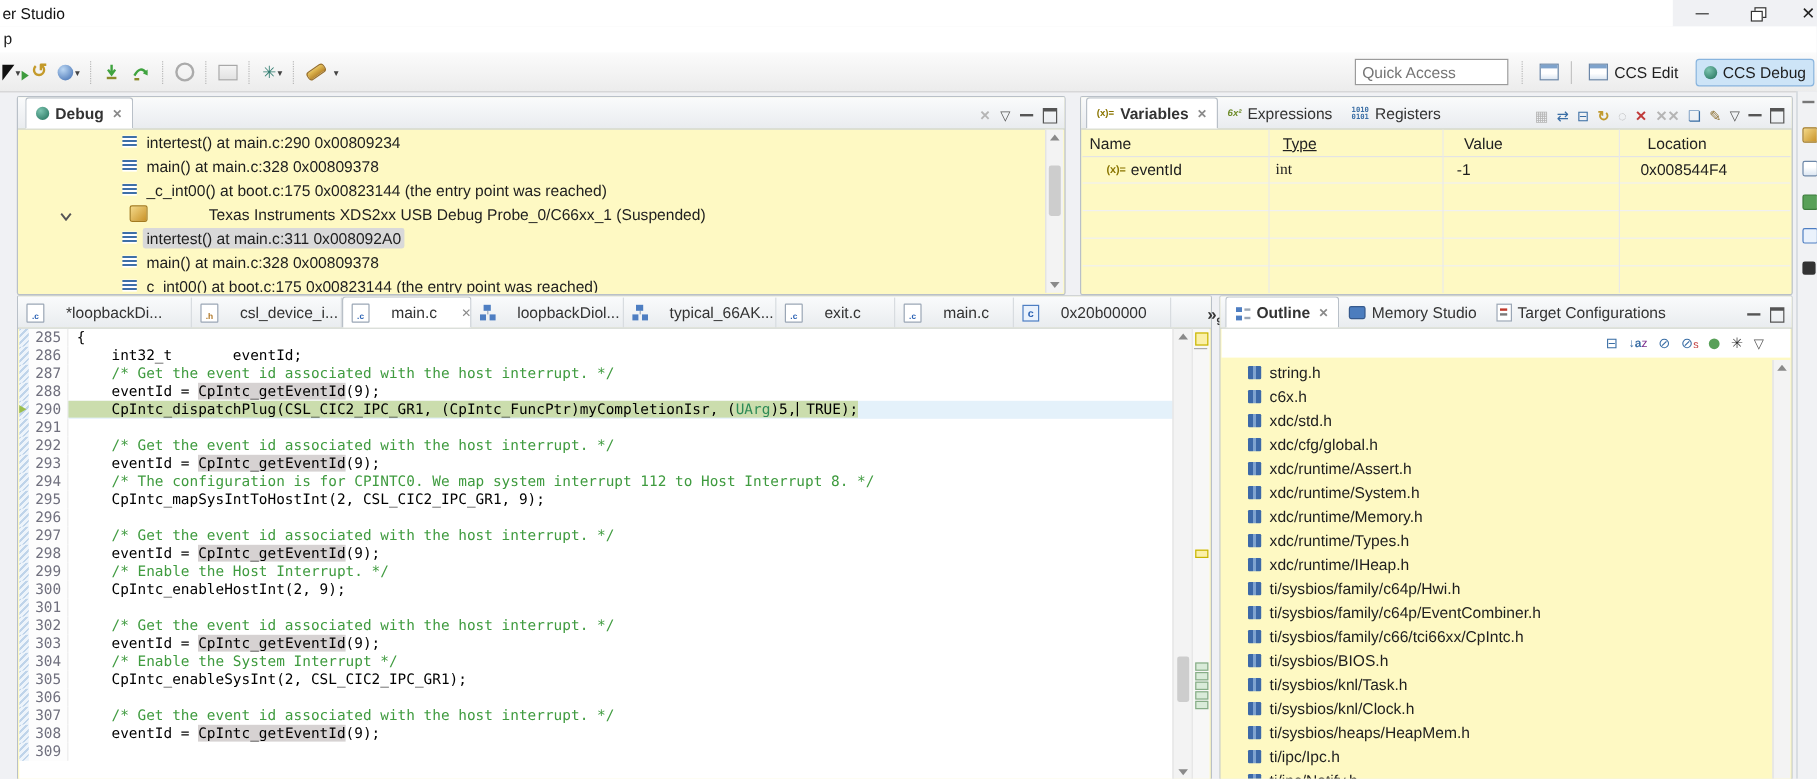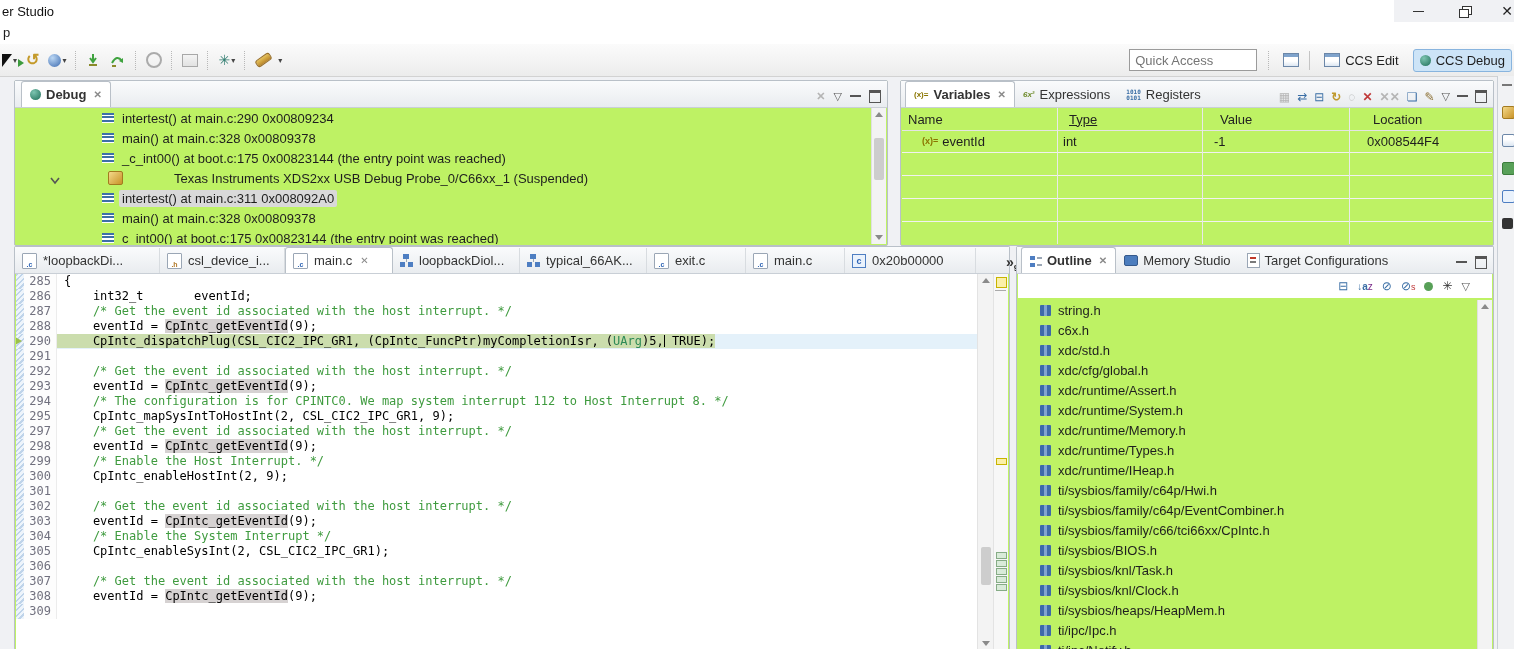--- a/index.html
+++ b/index.html
@@ -28,21 +28,21 @@
   .trace{font-size:14px;color:#2E7B6E;line-height:13px;}
   .flash{width:15px;height:6px;border-radius:3px;background:linear-gradient(#E8C35A,#B9862B);transform:rotate(-35deg);border:1px solid #99702A;}
   .qa-input{width:116px;height:20px;border:1px solid #9B9B9B;font:13px "Liberation Sans",sans-serif;padding:0 5px;color:#333;background:#FFF;}
   .persp-btn{display:flex;align-items:center;gap:5px;padding:3px 6px;border-radius:3px;font-size:13px;}
   .persp-active{background:#CDE4F7;border:1px solid #88B4DE;}
   .persp-icon{width:14px;height:12px;border:1px solid #6C87A8;background:linear-gradient(#FFF 60%,#DDE7F2);position:relative;}
   .persp-icon::before{content:"";position:absolute;left:0;top:0;right:0;height:3px;background:#7FA3CC;}
   .bugdot{width:11px;height:11px;border-radius:50%;background:radial-gradient(circle at 35% 30%,#7CC4B0,#1F6E58);}
 
   
-  .panel{position:absolute;background:#bef264;border:1px solid #B9C0C8;border-radius:2px;}
+  .panel{position:absolute;background:#fef9c3;border:1px solid #B9C0C8;border-radius:2px;}
   .tabrow{position:absolute;left:0;top:0;right:0;height:26px;background:linear-gradient(#FAFBFC,#E9ECEF);border-bottom:1px solid #C9CFD6;display:flex;align-items:flex-end;}
   .vtab{display:flex;align-items:center;gap:5px;height:25px;padding:0 8px;font-size:13px;color:#333;white-space:nowrap;}
   .vtab.active{background:#FFF;border:1px solid #B9C0C8;border-bottom:none;border-radius:3px 3px 0 0;}
   .vtab.bold{font-weight:bold;}
   .closex{font-size:10px;color:#8A8A8A;margin-left:2px;}
   .pactions{margin-left:auto;display:flex;align-items:center;gap:8px;padding:0 6px 4px 0;}
   .mini{font-size:11px;color:#555;}
   .minline{width:11px;height:3px;border-bottom:2px solid #555;margin-bottom:4px;}
   .maxbox{width:10px;height:9px;border:1px solid #555;border-top:3px solid #555;}
 
@@ -65,21 +65,21 @@
   .vcol{padding-left:6px;}
   .vrow{display:flex;align-items:center;height:22px;border-bottom:1px solid #F1F1F1;font-size:13px;}
   #vars-body{position:absolute;left:1px;right:1px;top:49px;bottom:1px;overflow:hidden;}
   .vgrid{position:absolute;top:27px;bottom:1px;width:1px;background:#E9E9E9;}
   .varx{font:bold 9px "Liberation Sans",sans-serif;color:#8A7500;margin:0 4px 0 20px;}
   .tabicon{font:bold 8px "Liberation Sans",sans-serif;color:#8A7500;}
   .regicon{font:bold 6px "DejaVu Sans Mono",monospace;color:#3A6EA5;line-height:6px;display:inline-block;}
   .ticon{font-size:12px;line-height:12px;}
 
   
-  .etab{display:flex;align-items:center;gap:6px;height:25px;padding:0 7px;font-size:13px;color:#333;white-space:nowrap;overflow:hidden;border-right:1px solid #D8DCE0;}
+  .etab{display:flex;align-items:center;gap:18px;height:25px;padding:0 7px;font-size:13px;color:#333;white-space:nowrap;overflow:hidden;border-right:1px solid #D8DCE0;}
   .etab.active{background:#FFF;border:1px solid #B9C0C8;border-bottom:none;border-radius:3px 3px 0 0;}
   .ficon{width:13px;height:14px;background:#FFF;border:1px solid #9AA6B5;border-radius:1px;font:bold 7px "Liberation Sans",sans-serif;color:#2E64B5;display:inline-flex;align-items:flex-end;justify-content:center;flex:none;}
   .ficon.h{color:#B07828;}
   .model-icon{width:13px;height:13px;flex:none;background:
      linear-gradient(#4E7EC2,#4E7EC2) 3px 0/6px 5px no-repeat,
      linear-gradient(#4E7EC2,#4E7EC2) 0 8px/5px 5px no-repeat,
      linear-gradient(#4E7EC2,#4E7EC2) 8px 8px/5px 5px no-repeat,
      linear-gradient(#9AA6B5,#9AA6B5) 6px 5px/1px 3px no-repeat;}
   .disasm-icon{width:12px;height:12px;border:1px solid #4E7EC2;background:#EAF2FC;color:#2E64B5;font:bold 9px "Liberation Sans",sans-serif;display:inline-flex;align-items:center;justify-content:center;flex:none;}
   .overflow-tabs{font:bold 14px "Liberation Sans",sans-serif;color:#333;margin-left:30px;}
@@ -310,21 +310,21 @@
     <span class="vcol" style="width:145px;text-decoration:underline;">Type</span>
     <span class="vcol" style="width:147px;">Value</span>
     <span class="vcol">Location</span>
   </div>
   <div id="vars-body">
       <div class="vrow">
         <span class="vcol" style="width: 155px; display: flex; align-items: center; padding: 0px;">
           <span class="varx">(x)=</span>
           <span>eventId</span>
         </span>
-        <span class="vcol" style="width: 145px;">int</span>
+        <span class="vcol" style="width: 145px; font-family: Liberation Serif, serif;">int</span>
         <span class="vcol" style="width: 147px;">-1</span>
         <span class="vcol">0x008544F4</span>
       </div>
       <div class="vrow"></div>
       <div class="vrow"></div>
       <div class="vrow"></div>
       <div class="vrow"></div>
     </div>
   <div class="vgrid" style="left:156px;"></div>
   <div class="vgrid" style="left:301px;"></div>
@@ -378,20 +378,21 @@
       <div class="code-line"><span class="hatch"></span><span class="lnum">285</span><span class="ltext"><span>{</span></span></div>
       <div class="code-line"><span class="hatch"></span><span class="lnum">286</span><span class="ltext"><span>    int32_t       eventId;</span></span></div>
       <div class="code-line"><span class="hatch"></span><span class="lnum">287</span><span class="ltext"><span class="cmt">    /* Get the event id associated with the host interrupt. */</span></span></div>
       <div class="code-line"><span class="hatch"></span><span class="lnum">288</span><span class="ltext"><span>    eventId = </span><span class="occ">CpIntc_getEventId</span><span>(9);</span></span></div>
       <div class="code-line cur"><span class="hatch"><span class="ip-arrow"></span></span><span class="lnum">290</span><span class="ltext"><span class="inner"><span>    CpIntc_dispatchPlug(CSL_CIC2_IPC_GR1, (CpIntc_FuncPtr)myCompletionIsr, (</span><span class="typ">UArg</span><span>)5,</span><span class="caret"></span><span> TRUE);</span></span></span></div>
       <div class="code-line"><span class="hatch"></span><span class="lnum">291</span><span class="ltext"></span></div>
       <div class="code-line"><span class="hatch"></span><span class="lnum">292</span><span class="ltext"><span class="cmt">    /* Get the event id associated with the host interrupt. */</span></span></div>
       <div class="code-line"><span class="hatch"></span><span class="lnum">293</span><span class="ltext"><span>    eventId = </span><span class="occ">CpIntc_getEventId</span><span>(9);</span></span></div>
       <div class="code-line"><span class="hatch"></span><span class="lnum">294</span><span class="ltext"><span class="cmt">    /* The configuration is for CPINTC0. We map system interrupt 112 to Host Interrupt 8. */</span></span></div>
       <div class="code-line"><span class="hatch"></span><span class="lnum">295</span><span class="ltext"><span>    CpIntc_mapSysIntToHostInt(2, CSL_CIC2_IPC_GR1, 9);</span></span></div>
+      <div class="code-line"><span class="hatch"></span><span class="lnum">296</span><span class="ltext"></span></div>
       <div class="code-line"><span class="hatch"></span><span class="lnum">297</span><span class="ltext"><span class="cmt">    /* Get the event id associated with the host interrupt. */</span></span></div>
       <div class="code-line"><span class="hatch"></span><span class="lnum">298</span><span class="ltext"><span>    eventId = </span><span class="occ">CpIntc_getEventId</span><span>(9);</span></span></div>
       <div class="code-line"><span class="hatch"></span><span class="lnum">299</span><span class="ltext"><span class="cmt">    /* Enable the Host Interrupt. */</span></span></div>
       <div class="code-line"><span class="hatch"></span><span class="lnum">300</span><span class="ltext"><span>    CpIntc_enableHostInt(2, 9);</span></span></div>
       <div class="code-line"><span class="hatch"></span><span class="lnum">301</span><span class="ltext"></span></div>
       <div class="code-line"><span class="hatch"></span><span class="lnum">302</span><span class="ltext"><span class="cmt">    /* Get the event id associated with the host interrupt. */</span></span></div>
       <div class="code-line"><span class="hatch"></span><span class="lnum">303</span><span class="ltext"><span>    eventId = </span><span class="occ">CpIntc_getEventId</span><span>(9);</span></span></div>
       <div class="code-line"><span class="hatch"></span><span class="lnum">304</span><span class="ltext"><span class="cmt">    /* Enable the System Interrupt */</span></span></div>
       <div class="code-line"><span class="hatch"></span><span class="lnum">305</span><span class="ltext"><span>    CpIntc_enableSysInt(2, CSL_CIC2_IPC_GR1);</span></span></div>
       <div class="code-line"><span class="hatch"></span><span class="lnum">306</span><span class="ltext"></span></div>

